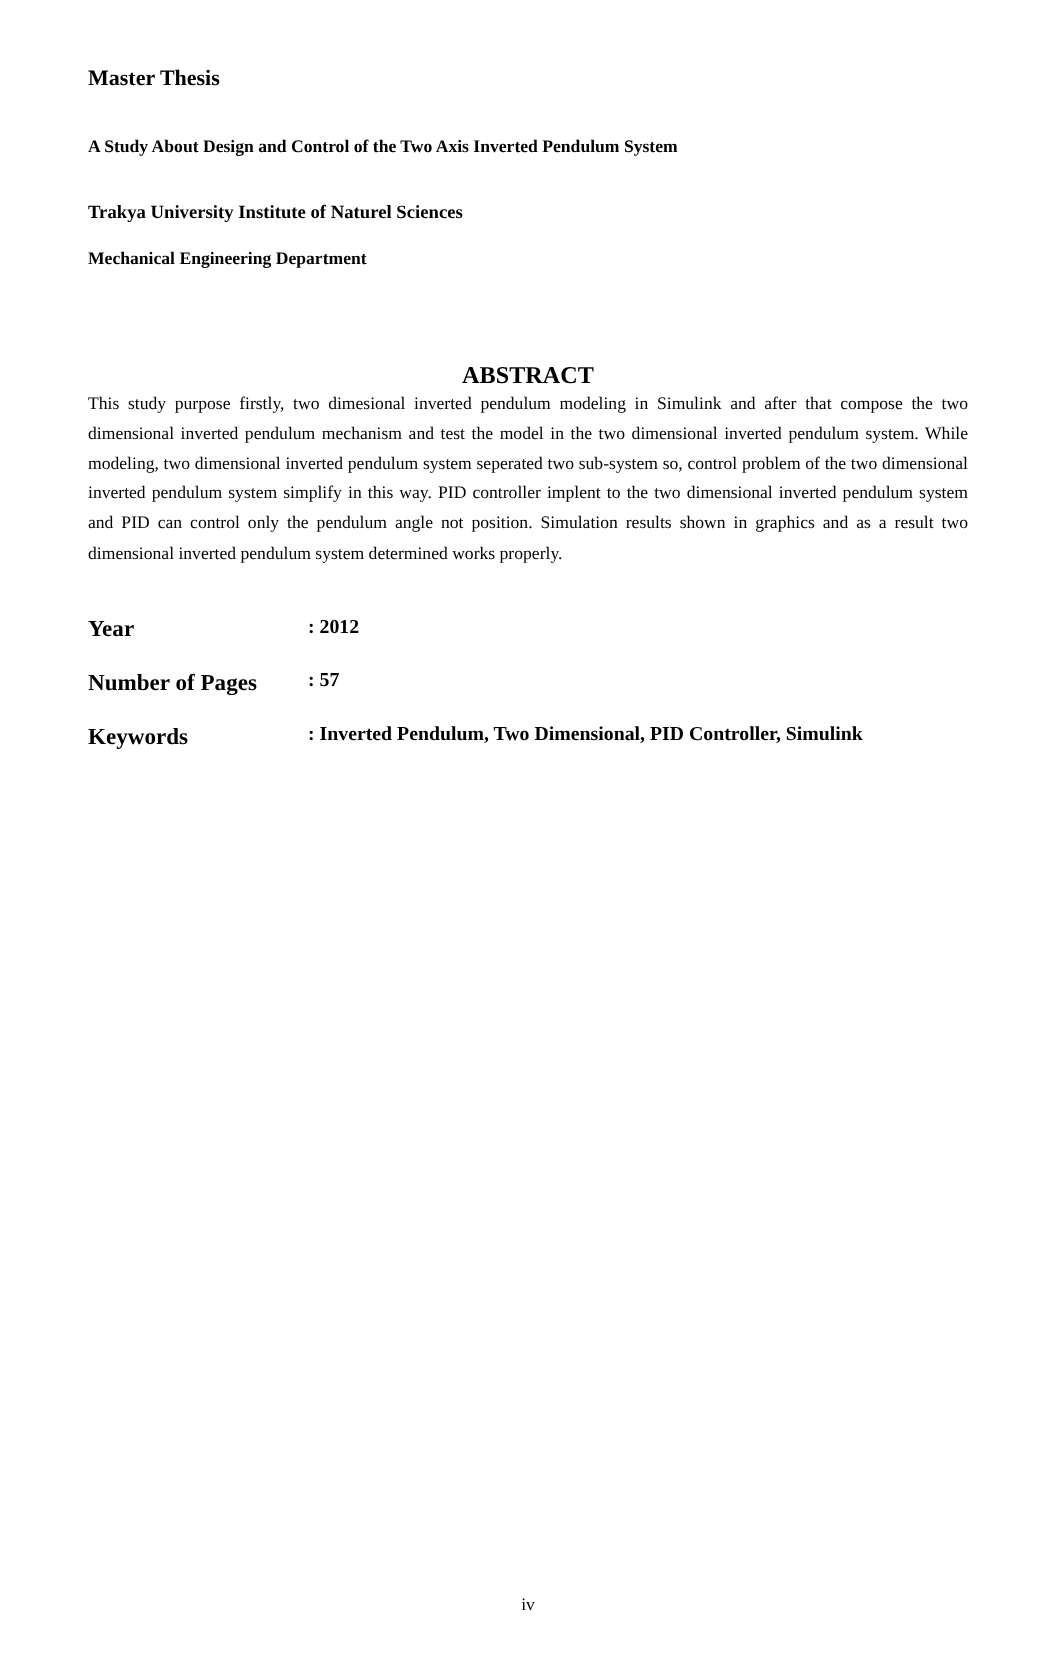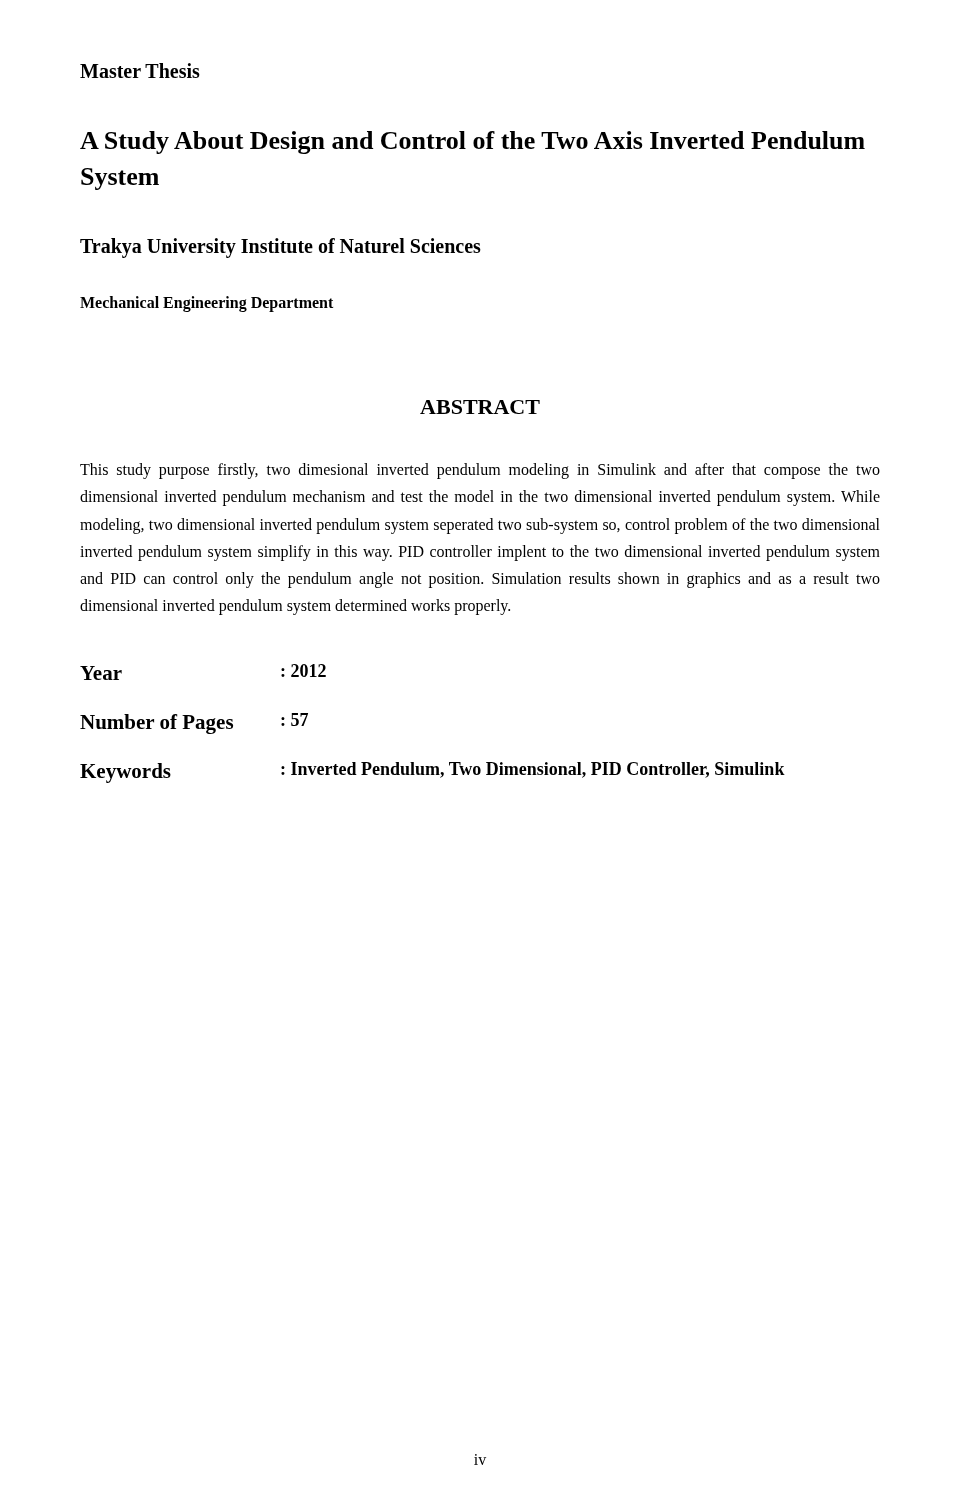--- a/index.html
+++ b/index.html
@@ -23,45 +23,44 @@
       position: relative;
     }
 
     .header-type {
       font-size: 20px;
       font-weight: bold;
       margin-bottom: 40px;
     }
 
     .title {
-      font-size: 26px;
+      font-size: 16px;
       font-weight: bold;
       margin-bottom: 36px;
       line-height: 1.4;
     }
 
     .institution {
-      font-size: 20px;
+      font-size: 17px;
       font-weight: bold;
-      margin-bottom: 32px;
+      margin-bottom: 20px;
       line-height: 1.4;
     }
 
     .department {
       font-size: 16px;
       font-weight: bold;
       margin-bottom: 80px;
       line-height: 1.4;
     }
 
     .abstract-heading {
       font-size: 22px;
       font-weight: bold;
       text-align: center;
-      margin-bottom: 36px;
     }
 
     .abstract-text {
       font-size: 16px;
       line-height: 1.7;
       text-align: justify;
       margin-bottom: 42px;
     }
 
     .meta-section {

